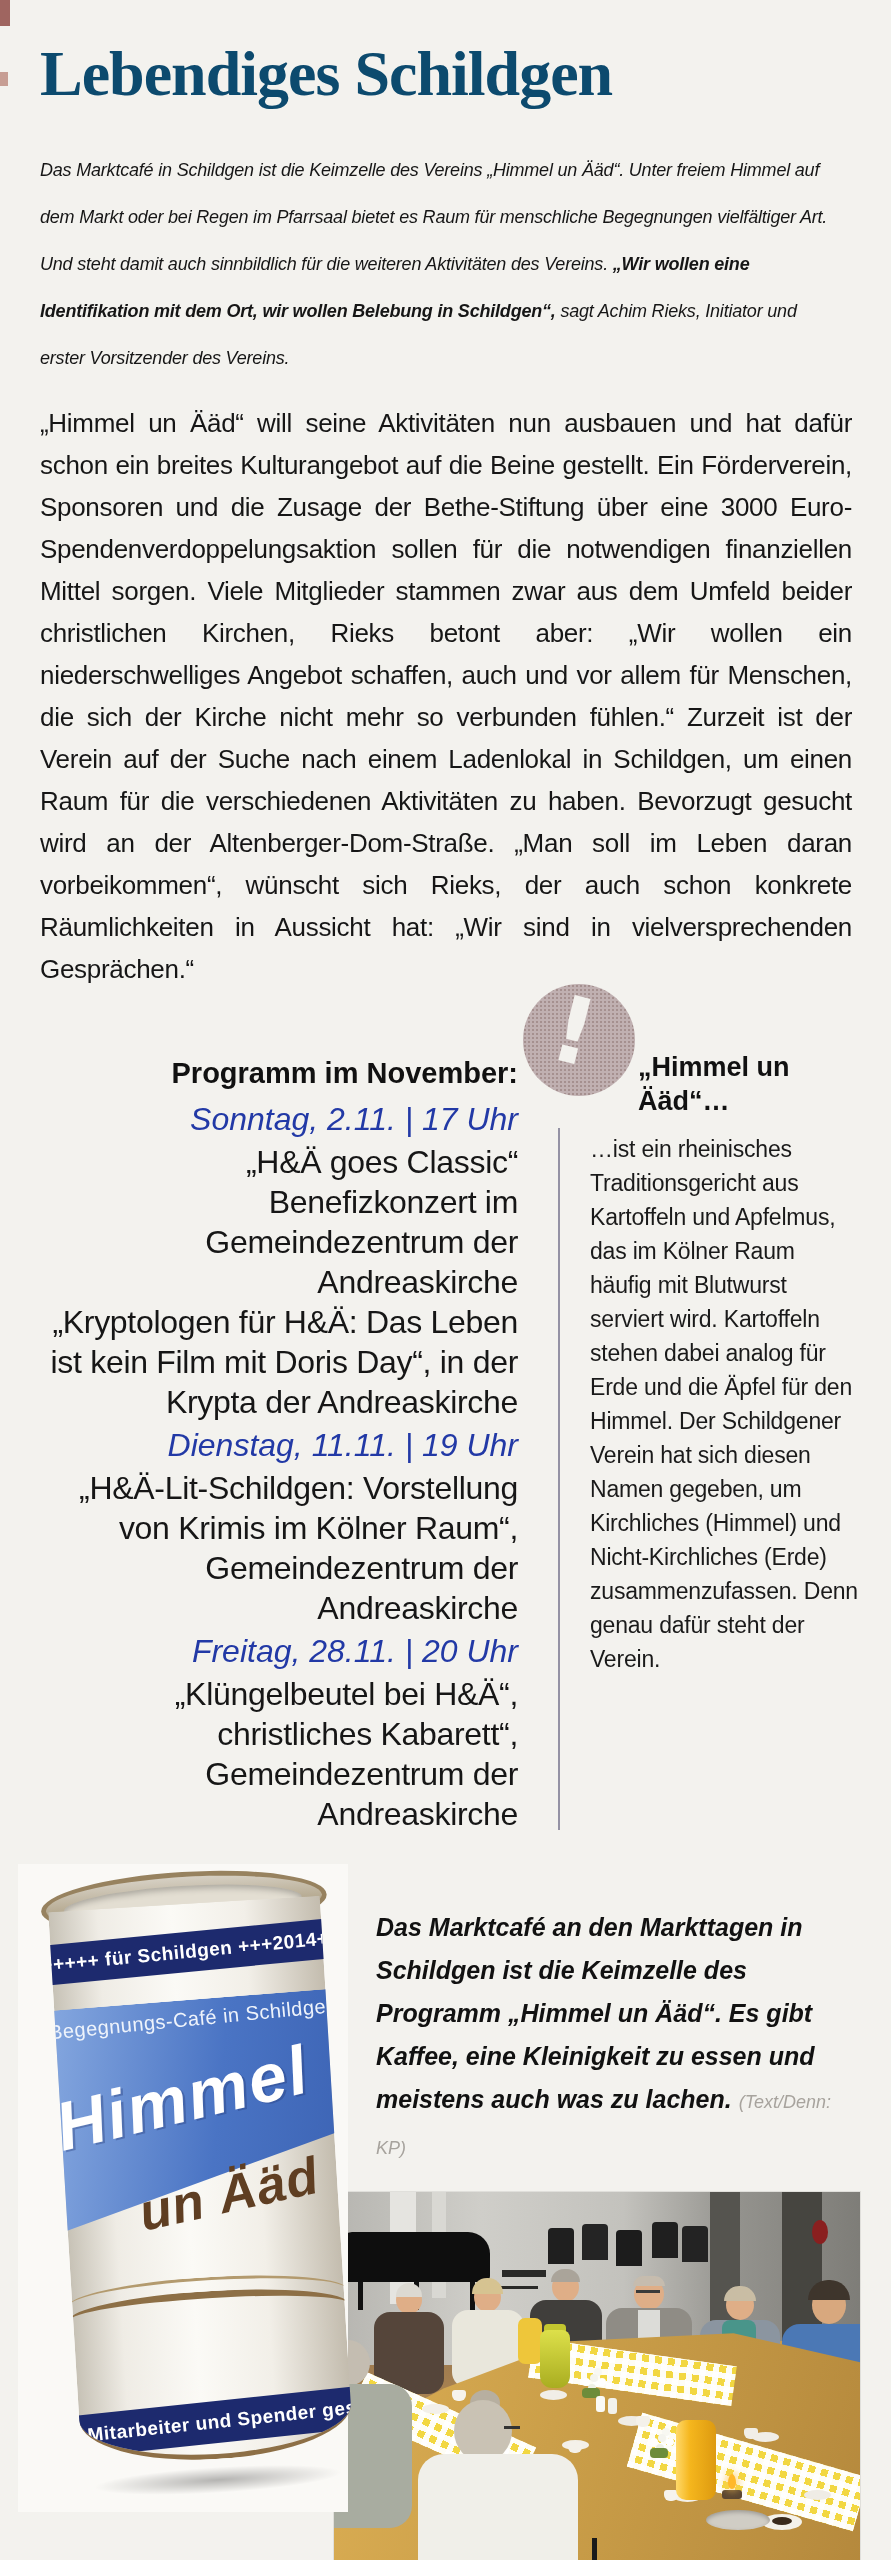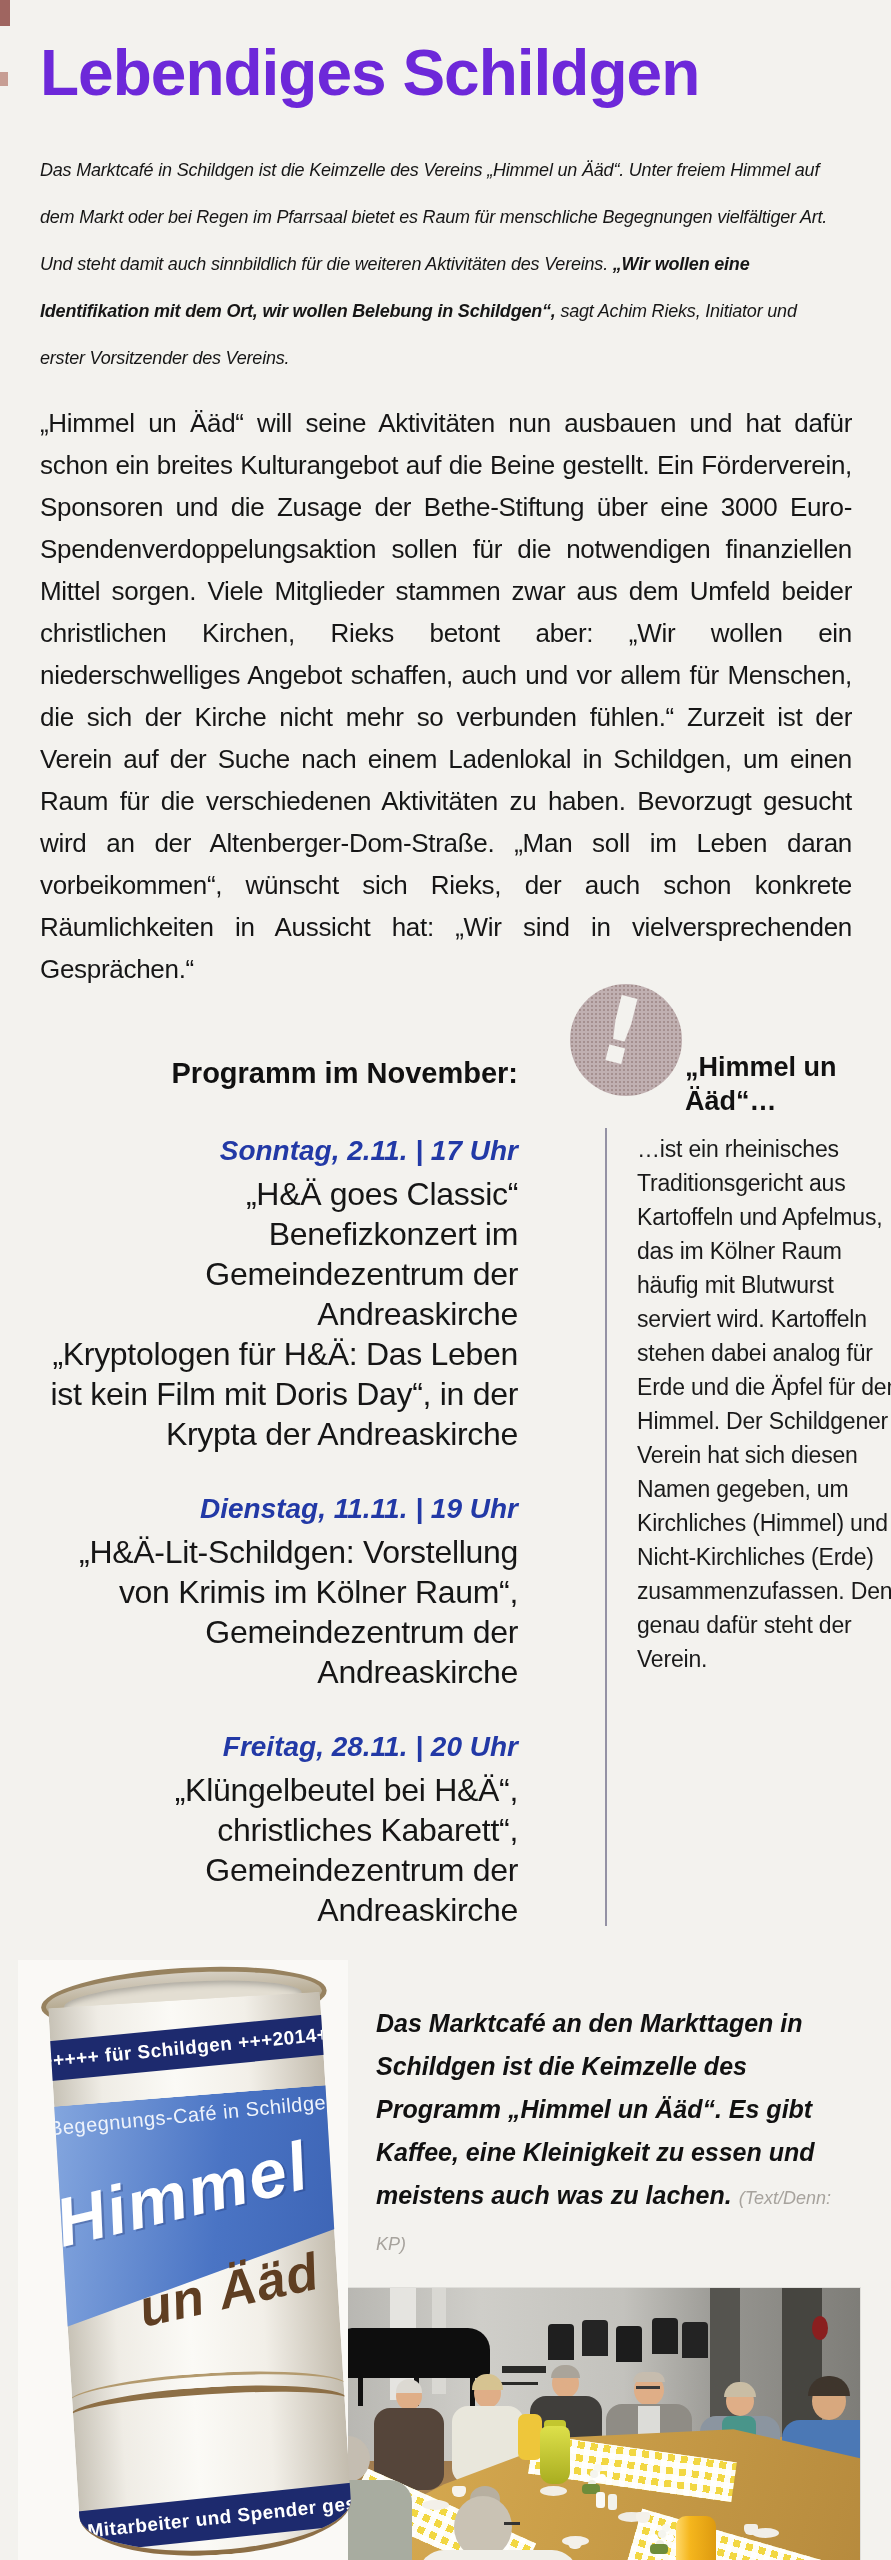--- a/index.html
+++ b/index.html
@@ -8,32 +8,32 @@
     position:relative;width:891px;height:2560px;margin:0 auto;
     background:#f3f2ee;overflow:hidden;box-sizing:border-box;
     padding:38px 40px 0 40px;
     font-family:"Liberation Sans","DejaVu Sans",sans-serif;color:#161616;
   }
   
   .scan-mark{position:absolute;left:0;top:0;width:10px;height:26px;background:#7a2a24;opacity:.7;}
   .scan-mark2{position:absolute;left:0;top:72px;width:8px;height:14px;background:#9c4a3a;opacity:.5;}
 
   .kicker{font-size:24px;letter-spacing:2px;color:#262626;margin:0 0 6px 2px;}
-  .title{font-size:64px;font-weight:bold;color:#6d28d9;letter-spacing:-1px;margin:2px 0 0 0;line-height:1.05;}
+  .title{font-size:64px;font-weight:bold;color:#0c4a6e;letter-spacing:-1px;margin:2px 0 0 0;line-height:1.05;font-family:Liberation Serif, serif;}
 
   .intro{width:802px;margin:40px 0 0 0;font-size:18px;line-height:47px;font-style:italic;letter-spacing:-0.2px;}
   .intro .q{font-weight:bold;}
 
   .article-body{width:812px;margin:20px 0 0 0;font-size:26px;line-height:42px;text-align:justify;letter-spacing:-0.3px;}
 
   
-  .mid{display:flex;margin-top:60px;gap:47px;}
+  .mid{display:flex;margin-top:60px;}
   .program{width:478px;text-align:right;flex-shrink:0;}
   .program-heading{font-size:29px;font-weight:bold;line-height:46px;color:#111;}
-  .event-date{font-size:28px;font-weight:bold;font-style:italic;color:#2239a6;line-height:46px;margin-top:32px;}
+  .event-date{font-size:32px;font-weight:normal;font-style:italic;color:#2239a6;line-height:46px;}
   .event-desc{font-size:32px;line-height:40px;color:#161616;letter-spacing:-0.3px;}
 
   .infobox{position:relative;margin-left:40px;width:300px;box-sizing:border-box;padding-left:32px;}
   .info-rule{position:absolute;left:0;top:78px;bottom:4px;width:2px;background:#9492a4;}
   .info-circle{
     position:absolute;left:-35px;top:-66px;width:112px;height:112px;border-radius:50%;
     background-color:#c0b0b1;
     background-image:radial-gradient(#a5908f 1.1px,rgba(0,0,0,0) 1.2px);
     background-size:4px 4px;
   }

